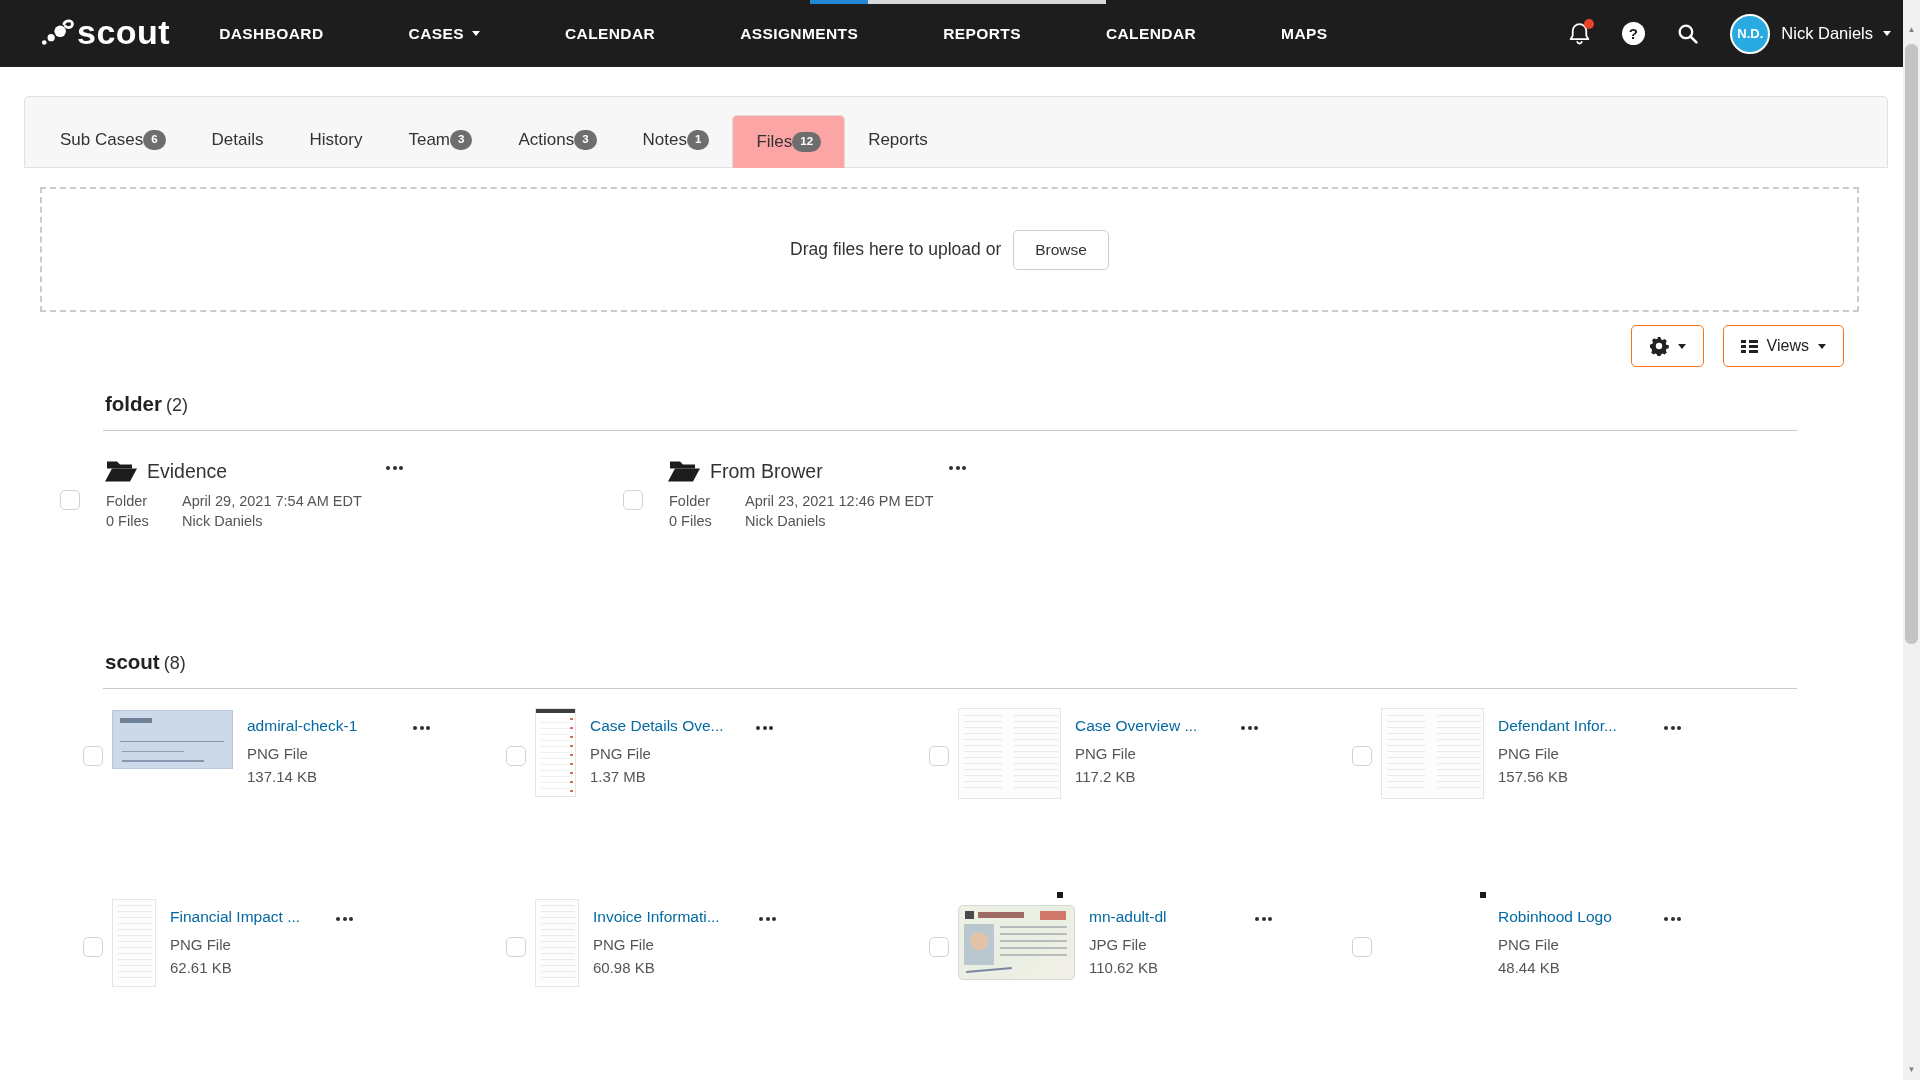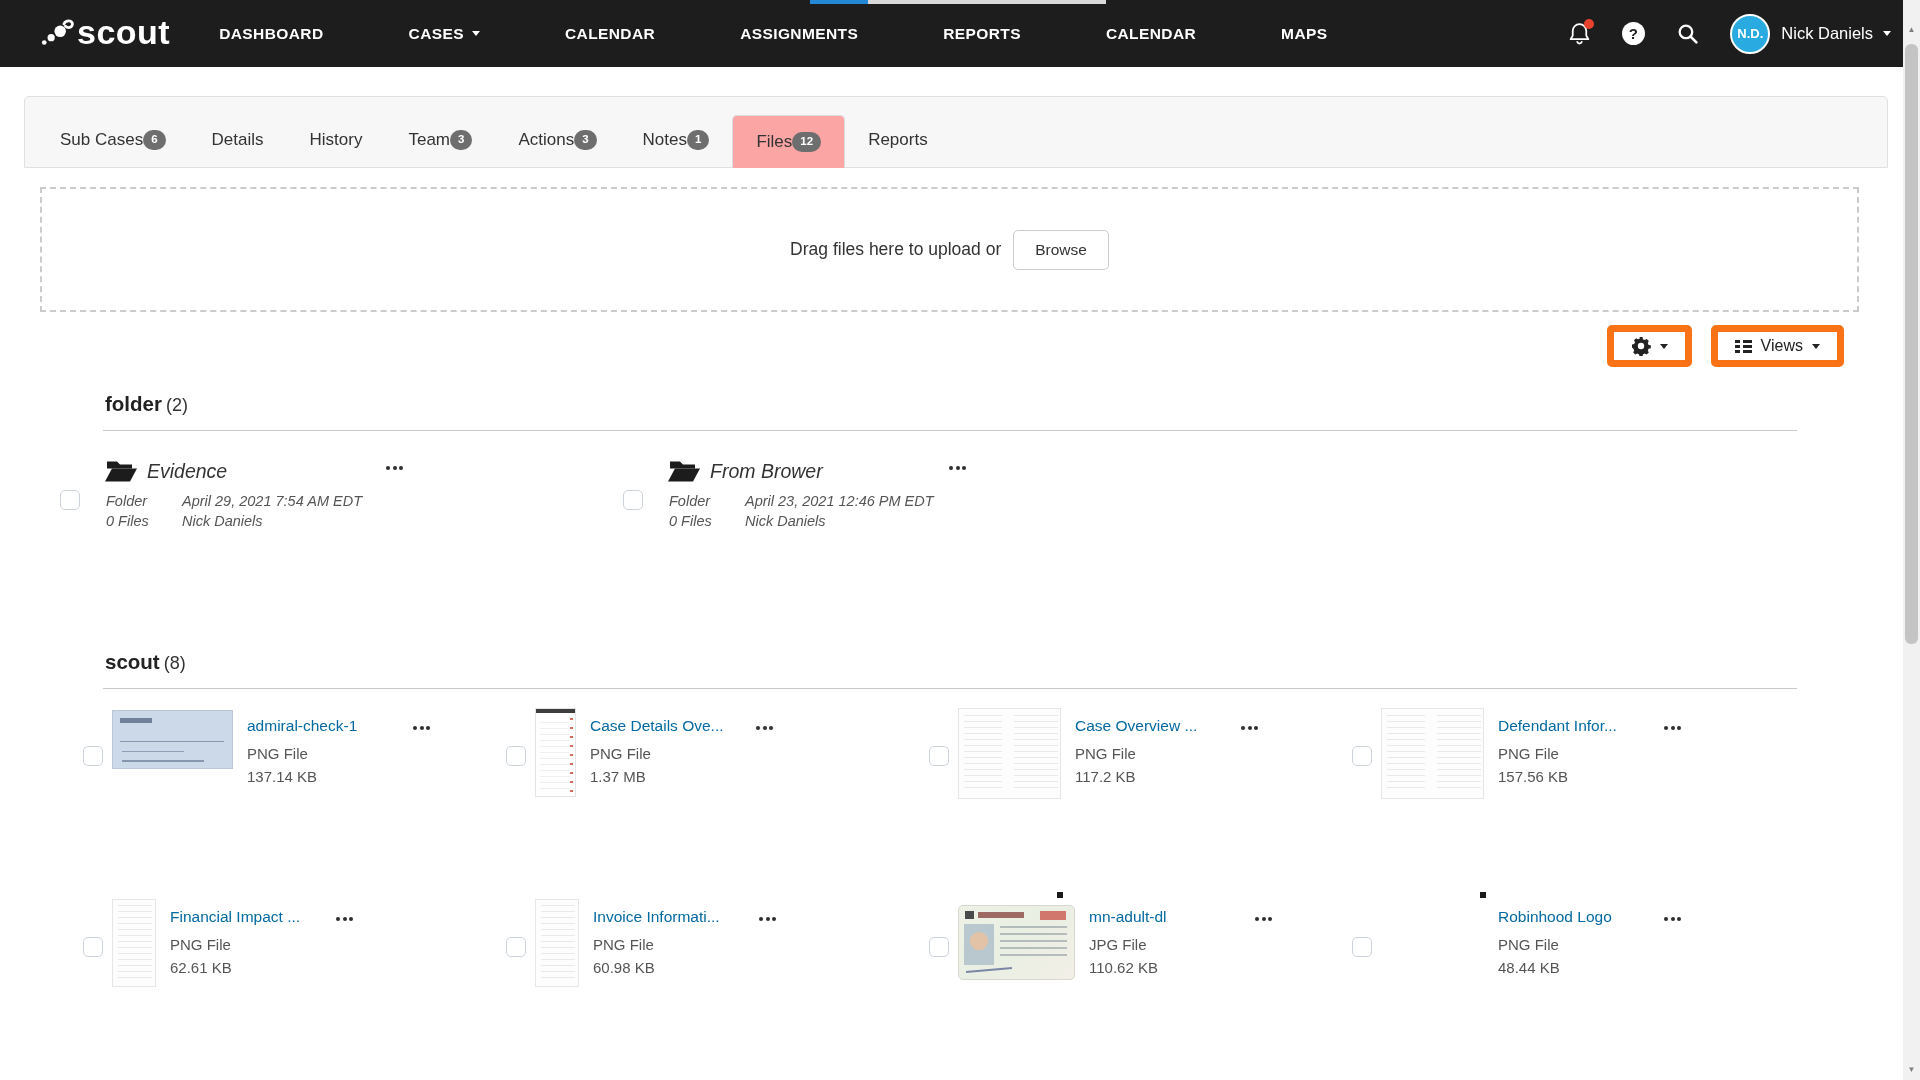--- a/index.html
+++ b/index.html
@@ -51,34 +51,34 @@
   .badge{background:var(--badge-bg);color:#fff;font-size:11.5px;font-weight:700;border-radius:11px;
     padding:4px 8px;line-height:1;min-width:9px;text-align:center;}
   
   .dropzone{position:absolute;left:40px;top:187px;width:1819px;height:125px;border:2px dashed #cbcbcb;
     display:flex;align-items:center;justify-content:center;gap:12px;}
   .dropzone-text{font-size:17.5px;color:#333;}
   .browse-btn{background:#fff;border:1px solid #ccc;border-radius:5px;font-family:inherit;font-size:15.5px;color:#333;
     padding:10px 21px;cursor:pointer;}
   
   .toolbar{position:absolute;right:76px;top:325px;display:flex;gap:19px;}
-  .tool-btn{background:#fff;border:7px solid #f97316;border-radius:5px;height:42px;display:flex;align-items:center;
+  .tool-btn{background:#fff;border:1px solid #f97316;border-radius:5px;height:42px;display:flex;align-items:center;
     gap:9px;padding:0 17px;font-family:inherit;font-size:16px;color:#222;cursor:pointer;}
   .views-icon{width:17px;height:13px;
     background-image:repeating-linear-gradient(to bottom,#222 0 3px,transparent 3px 5px),
                      repeating-linear-gradient(to bottom,#222 0 3px,transparent 3px 5px);
     background-size:5px 13px,9px 13px;background-position:0 0,8px 0;background-repeat:no-repeat;}
   
   .section-heading{position:absolute;left:105px;white-space:nowrap;}
   .h-bold{font-weight:700;font-size:20.5px;color:#222;}
   .h-count{font-size:18px;color:#333;margin-left:4px;}
   .section-rule{position:absolute;left:103px;width:1694px;border-top:1px solid #c9c9c9;height:0;}
   
   .folder-row{position:absolute;left:60px;top:452px;display:flex;}
-  .folder-card{width:563px;display:flex;font-style:italic;}
+  .folder-card{width:563px;display:flex;}
   .checkbox{width:20px;height:20px;border:1px solid #ccd3da;border-radius:5px;background:#fff;flex:none;cursor:pointer;}
   .folder-card .checkbox{margin-top:38px;}
   .folder-body{margin-left:24px;width:278px;}
   .folder-title-row{display:flex;align-items:center;gap:9px;margin-top:6px;}
   .folder-title{font-size:19.5px;color:#333;cursor:pointer;}
   .folder-meta{margin-top:8px;margin-left:2px;display:grid;grid-template-columns:62px auto;row-gap:4px;column-gap:14px;
     font-size:14.5px;color:#555;}
   .dots{display:flex;gap:2.5px;cursor:pointer;padding:4px;}
   .dots i{width:4px;height:4px;border-radius:50%;background:#2e2e2e;}
   .folder-card .dots{margin-top:10px;}

